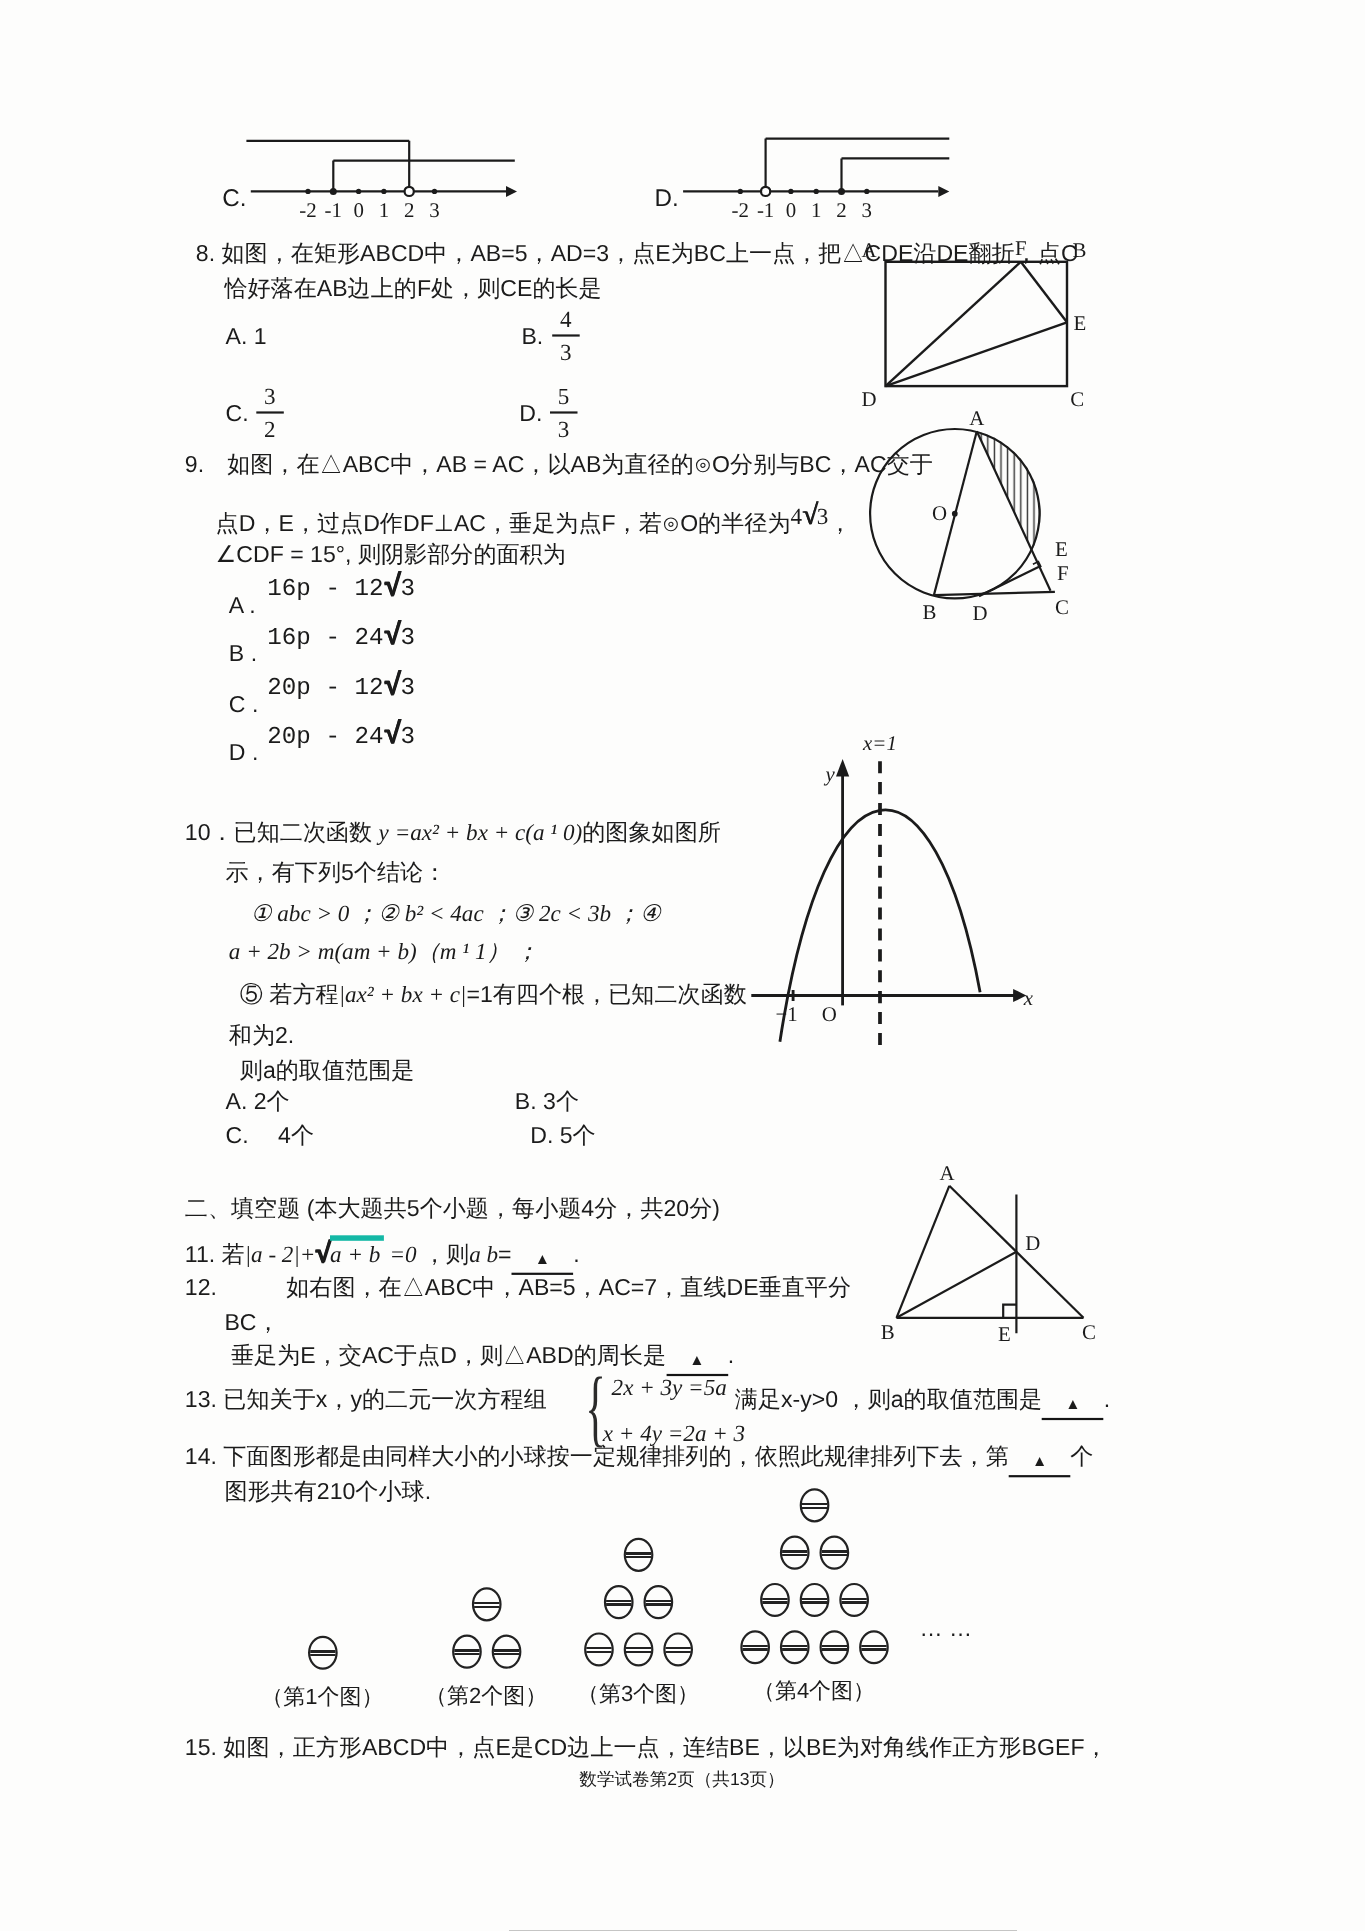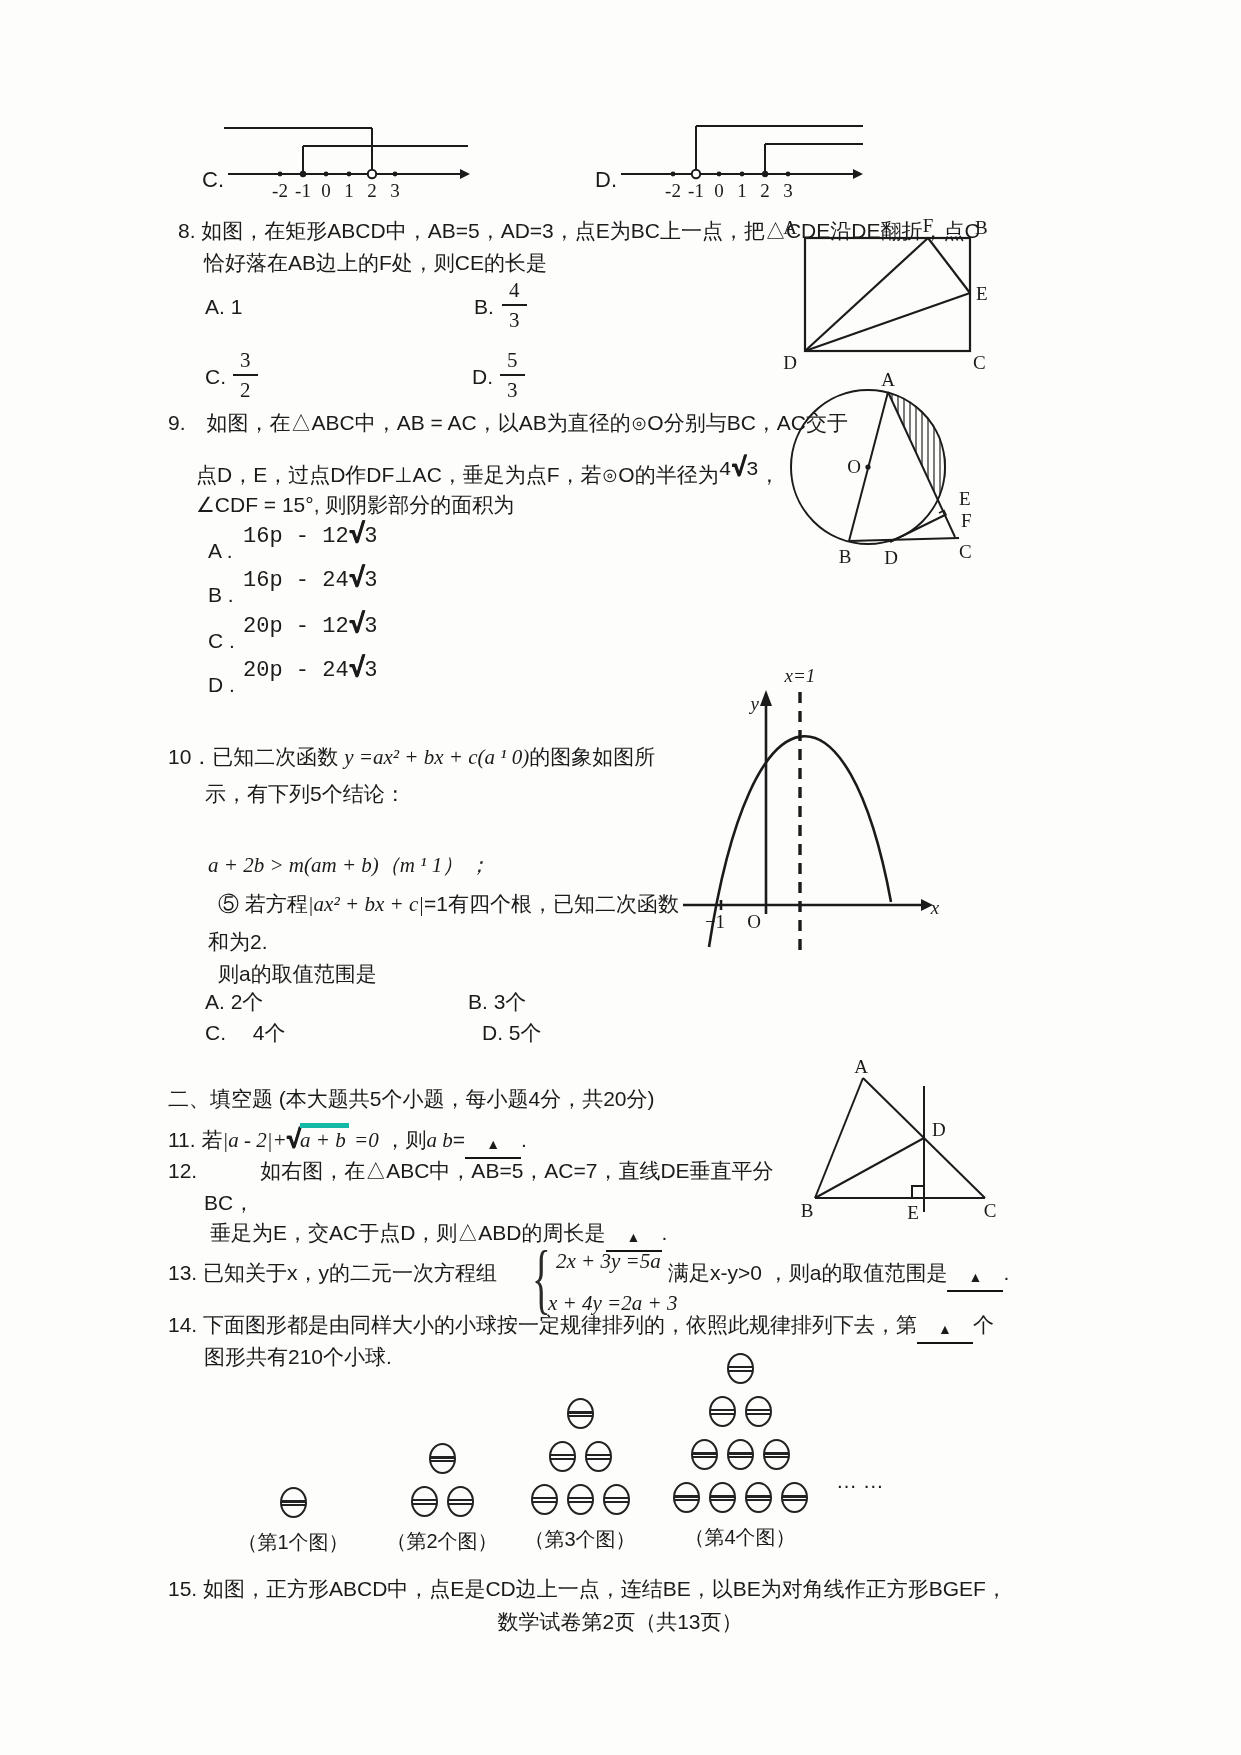--- a/index.html
+++ b/index.html
@@ -6,39 +6,39 @@
   .page{position:relative;width:1241px;height:1755px;background:#fdfdfc;
         font-family:"Liberation Sans",sans-serif;color:#1b1b1b;overflow:hidden;}
   .t{position:absolute;white-space:nowrap;font-size:21px;line-height:1.25;}
   .lbl{font-size:22px;}
   .serif{font-family:"Liberation Serif",serif;}
   .it{font-style:italic;}
   .expr{font-size:22px;font-family:Liberation Mono, monospace;}
   .hrad{font-weight:700;font-size:1.25em;letter-spacing:-1px;
         text-shadow:.8px 0 currentColor,0 .8px currentColor;}
   .radbar{border-top:5px solid #14b8a6;padding:0 3px 0 0;}
-  .raised{vertical-align:7px;font-family:Liberation Mono, monospace;}
+  .raised{vertical-align:7px;font-family:Liberation Serif, serif;}
   .blank{display:inline-block;min-width:46px;border-bottom:2px solid #141414;
          text-align:center;font-size:14px;vertical-align:-2px;padding:0 5px 3px;}
   .frac{position:absolute;text-align:center;font-family:"Liberation Serif",serif;
         font-size:21px;line-height:1.05;}
   .frac .num{display:block;border-bottom:2px solid #1b1b1b;padding:0 7px 3px;}
   .frac .den{display:block;padding-top:3px;}
   .fig{position:absolute;}
   svg text{font-family:"Liberation Serif",serif;font-size:19px;fill:#1b1b1b;}
   svg .lbl-it{font-style:italic;}
   .brace{position:absolute;font-family:"Liberation Serif",serif;font-size:78px;
          line-height:1;transform:scaleX(.5);transform-origin:left center;color:#2a2a2a;}
   .q14fig{position:absolute;display:flex;flex-direction:column;align-items:center;}
   .ball-row{display:flex;justify-content:center;gap:9px;margin-top:12px;}
   .ball-row:first-child{margin-top:0;}
   .ball{width:27px;height:31px;border:2.5px solid #222;border-radius:50%;box-sizing:border-box;
         background:linear-gradient(to bottom,transparent 0 42%,#222 42% 50%,#fff 50% 54%,#222 54% 62%,transparent 62%);}
   .q14cap{margin-top:11px;font-size:20px;}
-  .footer{position:absolute;left:380px;top:1608px;width:480px;text-align:center;font-size:21px;}
+  .footer{position:absolute;left:380px;top:1608px;width:480px;text-align:center;font-size:16px;}
 </style>
 </head>
 <body>
 
 <div class="page">
 
   <div class="t lbl" style="left:202px;top:166px">C.</div>
   <svg class="fig" style="left:222px;top:112px" width="250" height="96" viewBox="0 0 250 96">
     <g stroke="#1b1b1b" stroke-width="2" fill="none">
       <line x1="6" y1="62" x2="238" y2="62"></line>
@@ -165,20 +165,21 @@
       <text x="70" y="191" text-anchor="middle">B</text>
       <text x="116" y="192" text-anchor="middle">D</text>
       <text x="184" y="186">C</text>
       <text x="184" y="133">E</text>
       <text x="186" y="155">F</text>
     </g>
   </svg>
 
   <div class="t" style="left:168px;top:744px"><span>10．已知二次函数 </span><span class="serif it">y =ax² + bx + c(a ¹ 0)</span><span>的图象如图所</span></div>
   <div class="t" style="left:205px;top:781px">示，有下列5个结论：</div>
+  <div class="t serif it" style="left:228px;top:817px">① abc &gt; 0 ；② b² &lt; 4ac ；③ 2c &lt; 3b ；④</div>
   <div class="t serif it" style="left:208px;top:852px">a + 2b &gt; m(am + b)（m ¹ 1） ；</div>
   <div class="t" style="left:218px;top:891px"><span>⑤ 若方程</span><span class="serif it">|ax² + bx + c|</span><span>=1有四个根，已知二次函数</span></div>
   <div class="t" style="left:208px;top:929px">和为2.</div>
   <div class="t" style="left:218px;top:961px">则a的取值范围是</div>
   <div class="t" style="left:205px;top:989px">A. 2个</div>
   <div class="t" style="left:468px;top:989px">B. 3个</div>
   <div class="t" style="left:205px;top:1020px">C.　 4个</div>
   <div class="t" style="left:482px;top:1020px">D. 5个</div>
 
   <svg class="fig" style="left:663px;top:662px" width="290" height="305" viewBox="0 0 290 305">

